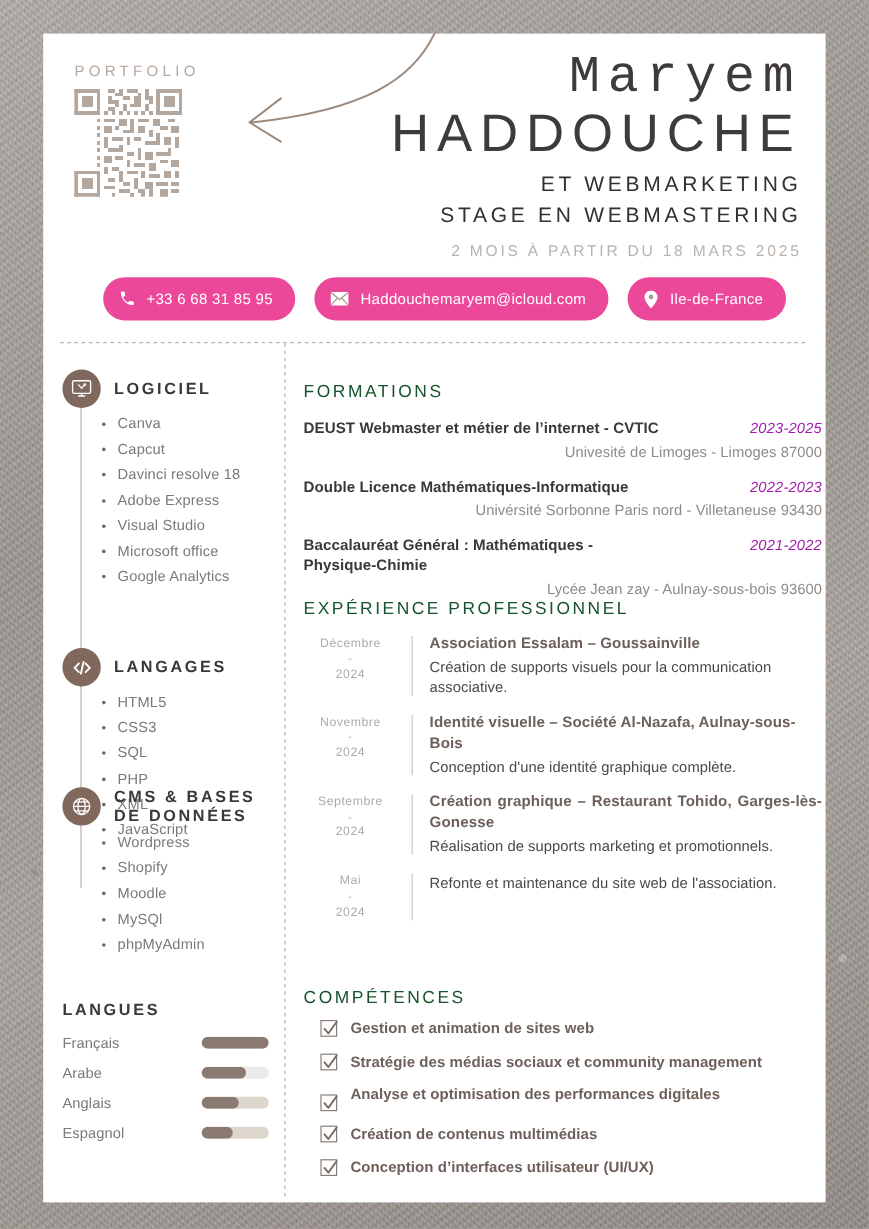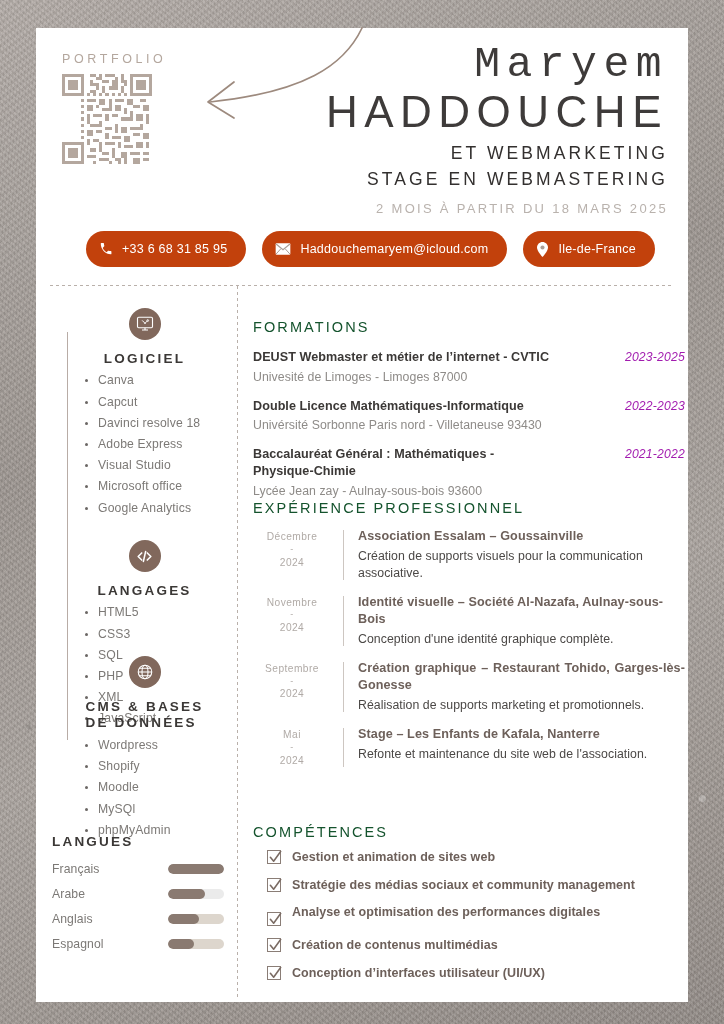--- a/index.html
+++ b/index.html
@@ -132,21 +132,21 @@
     left: 50px;
     top: 203px;
     display: flex;
     gap: 16px;
     align-items: center;
   }
   .pill {
     display: flex;
     align-items: center;
     gap: 9px;
-    background: #c2410c;
+    background: #ec4899;
     border-radius: 22px;
     height: 36px;
     padding: 0 19px 0 13px;
     color: #ffffff;
     font-size: 12.5px;
     letter-spacing: .25px;
     white-space: nowrap;
   }
   .pill .ic { display: flex; align-items: center; }
   .pill .ic svg { display: block; }
@@ -188,21 +188,20 @@
   }
 
   .sb-section { position: relative; }
 
   .sb-head {
     display: flex;
     align-items: center;
     gap: 11px;
     position: relative;
     z-index: 2;
-    flex-direction: column;
   }
   .sb-badge {
     width: 32px; height: 32px;
     border-radius: 50%;
     background: #81685c;
     display: flex; align-items: center; justify-content: center;
     flex: 0 0 32px;
   }
   .sb-badge svg { display: block; }
   .sb-title {
@@ -330,20 +329,21 @@
     white-space: nowrap;
     flex: 0 0 auto;
     padding-top: 1px;
     letter-spacing: .2px;
   }
   .edu-school {
     margin-top: 4px;
     font-size: 12.3px;
     color: #8e8b88;
     letter-spacing: .05px;
+    text-align: right;
   }
 
   
   #sec-exp { position: absolute; left: 9px; top: 214px; width: 432px; }
   .exp-item {
     display: flex;
     align-items: stretch;
     margin-top: 12px;
   }
   .exp-date {
@@ -761,21 +761,20 @@
         </div>
 
         <div class="exp-item">
           <div class="exp-date">
             <div>Mai</div>
             <span class="dash">-</span>
             <div>2024</div>
           </div>
           <div class="exp-rule"></div>
           <div class="exp-body">
-            <div class="exp-role">Stage – Les Enfants de Kafala, Nanterre</div>
             <div class="exp-desc">Refonte et maintenance du site web de l'association.</div>
           </div>
         </div>
       </div>
 
       <div id="sec-comp">
         <div class="rc-title">COMPÉTENCES</div>
 
         <div class="comp-list">
 

